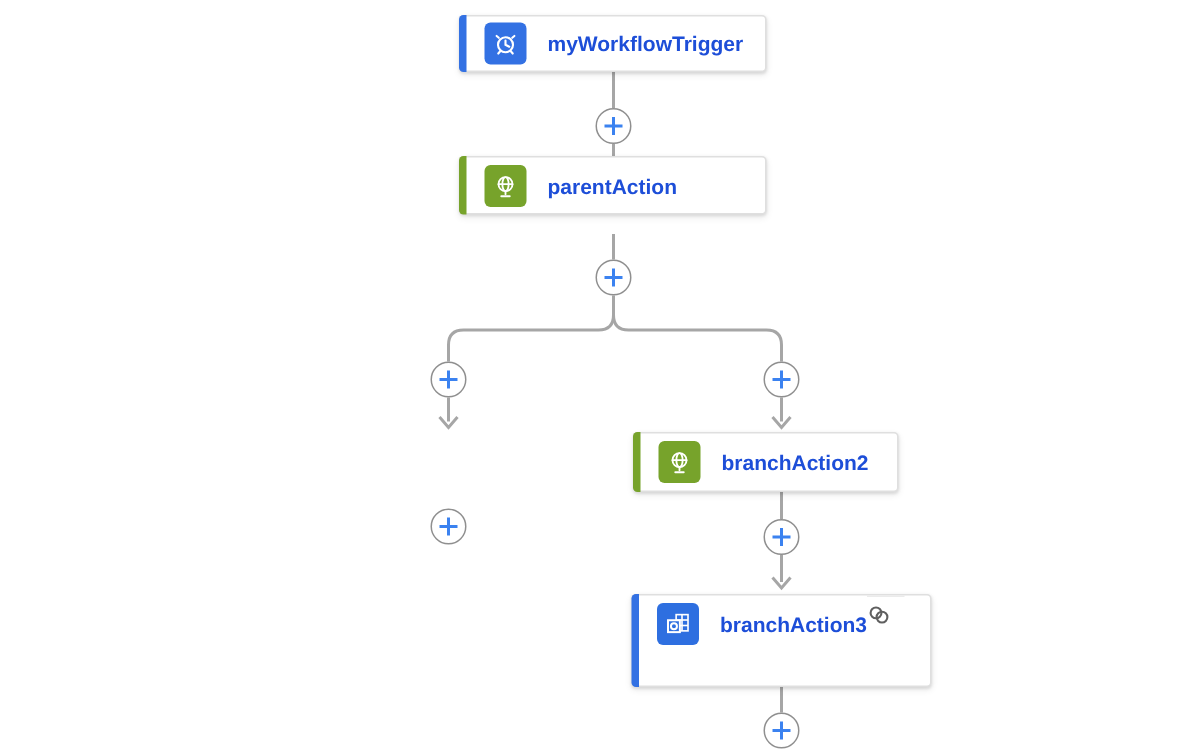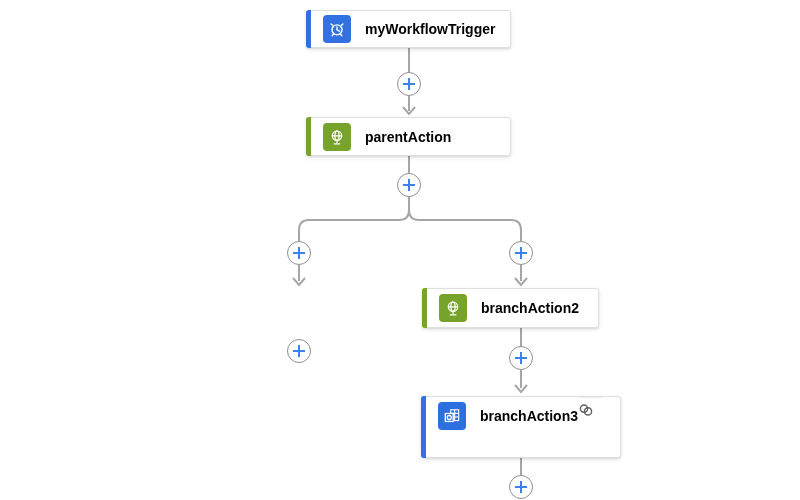--- a/index.html
+++ b/index.html
@@ -16,21 +16,21 @@
   .card .accent{position:absolute;left:-1px;top:-1px;bottom:-1px;width:5px;border-radius:3px 0 0 3px;}
   .card.blue .accent{background:#3371E3;}
   .card.green .accent{background:#77A32B;}
   .nodeicon{
     width:28px;height:28px;border-radius:4px;margin-left:16px;flex:0 0 auto;
     display:flex;align-items:center;justify-content:center;
   }
   .nodeicon.bg-blue{background:#3371E3;}
   .nodeicon.bg-green{background:#77A32B;}
   .nodeicon.bg-oblue{background:#2E6FE0;}
-  .label{margin-left:14px;font-size:14px;font-weight:700;color:#000000;white-space:nowrap;}
+  .label{margin-left:14px;font-size:14px;font-weight:700;color:#1d4ed8;white-space:nowrap;}
   .card.stacked{flex-direction:row;align-items:stretch;padding:0;text-align:right;}
   .card.stacked .mainrow{display:flex;align-items:center;height:37px;}
   .card.stacked .footer{
     border-top:1px solid #ebebeb;height:23px;display:flex;align-items:center;
     justify-content:flex-end;padding-right:9px;
   }
   .plus{
     position:absolute;width:24px;height:24px;border-radius:50%;
     border:1px solid #8f8f8f;background:#ffffff;box-sizing:border-box;
     display:flex;align-items:center;justify-content:center;padding:0;cursor:pointer;
@@ -75,21 +75,21 @@
         <polyline points="12,9.6 12,13 15,14.6"></polyline>
         <path d="M6.6,7.4 L4.9,6"></path>
         <path d="M17.4,7.4 L19.1,6"></path>
         <path d="M7.6,18.4 L6.2,20"></path>
         <path d="M16.4,18.4 L17.8,20"></path>
       </svg>
     </span>
     <span class="label">myWorkflowTrigger</span>
   </div>
 
-  <div class="card green" style="left:306px;top:117px;width:205px;height:39px">
+  <div class="card green" style="left:306px;top:104px;width:205px;height:39px">
     <span class="accent"></span>
     <span class="nodeicon bg-green">
       <svg width="20" height="20" viewBox="0 0 24 24" fill="none" stroke="#ffffff" stroke-width="1.5" stroke-linecap="round">
         <circle cx="12" cy="10.5" r="5.6"></circle>
         <ellipse cx="12" cy="10.5" rx="2.5" ry="5.6"></ellipse>
         <path d="M6.4,10.5 H17.6"></path>
         <path d="M12,16.1 V18.6"></path>
         <path d="M8.6,20.2 H15.4"></path>
       </svg>
     </span>

